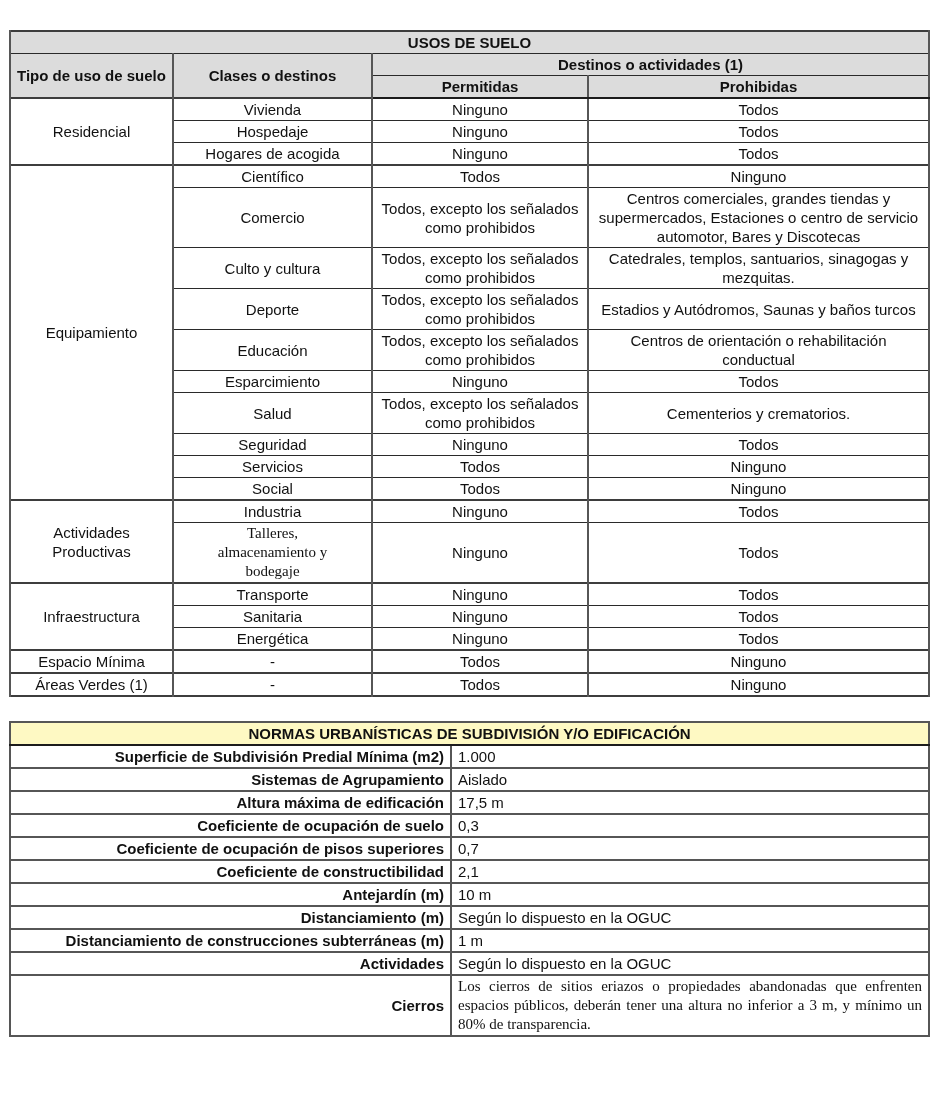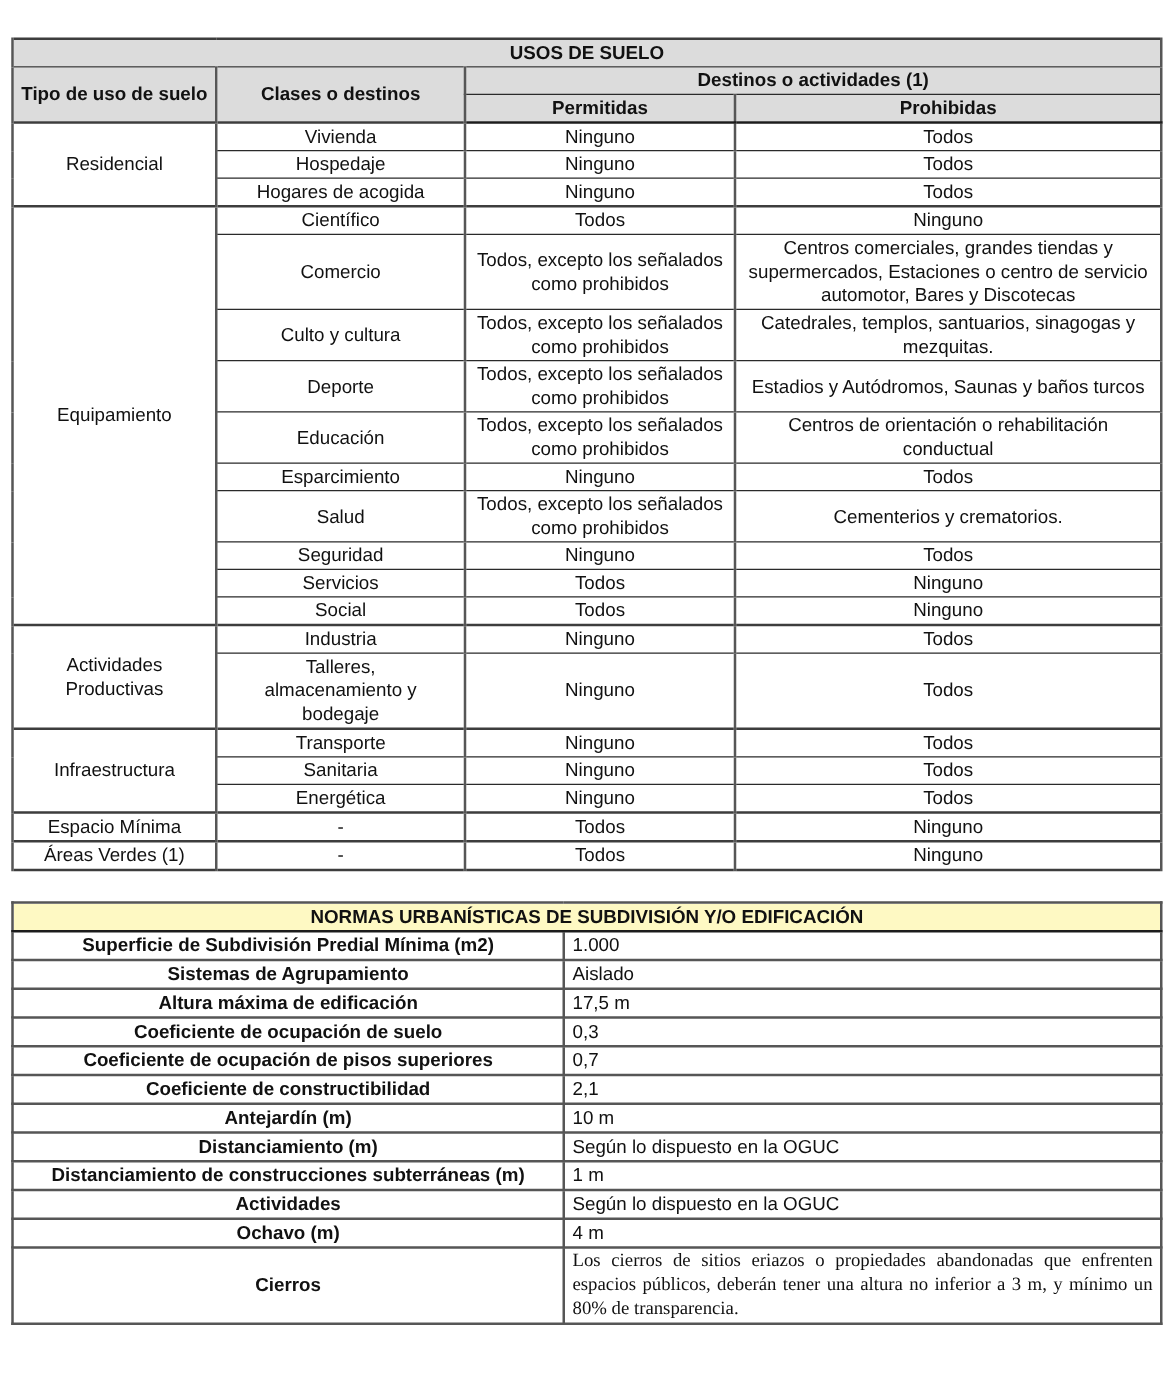--- a/index.html
+++ b/index.html
@@ -44,21 +44,21 @@
   .t1 td.group-label { background: #ffffff; }
   
   table.t2 { border: 2px solid #3d3d3d; margin-top: 24px; }
   .t2 th, .t2 td {
     border: 2px solid #565656;
     vertical-align: middle;
     padding: 1px 6px;
     overflow: hidden;
   }
   .t2 th.row-label {
-    text-align: center;
+    text-align: right;
     font-weight: bold;
   }
   .t2 th.t2-title {
     background: #fef9c3;
     text-align: center;
     font-weight: bold;
     border-bottom: 2px solid #1c1c1c;
   }
   .t2 td.value { text-align: left; }
   .t2 td.value-justify { text-align: justify; font-family: Liberation Serif, serif; }
@@ -160,21 +160,21 @@
         <td>Ninguno</td>
       </tr>
 
       <tr class="group-start">
         <td rowspan="2" class="group-label">Actividades Productivas</td>
         <td>Industria</td>
         <td>Ninguno</td>
         <td>Todos</td>
       </tr>
       <tr>
-        <td style="padding:1px 32px;">Talleres, almacenamiento y bodegaje</td>
+        <td style="padding:1px 32px;font-family:Liberation Serif, serif;">Talleres, almacenamiento y bodegaje</td>
         <td>Ninguno</td>
         <td>Todos</td>
       </tr>
 
       <tr class="group-start">
         <td rowspan="3" class="group-label">Infraestructura</td>
         <td>Transporte</td>
         <td>Ninguno</td>
         <td>Todos</td>
       </tr>
@@ -250,23 +250,19 @@
       </tr>
       <tr>
         <th class="row-label">Distanciamiento de construcciones subterráneas (m)</th>
         <td class="value">1 m</td>
       </tr>
       <tr>
         <th class="row-label">Actividades</th>
         <td class="value">Según lo dispuesto en la OGUC</td>
       </tr>
       <tr>
-        <th class="row-label">Ochavo (m)</th>
-        <td class="value">4 m</td>
-      </tr>
-      <tr>
         <th class="row-label">Cierros</th>
         <td class="value value-justify">Los cierros de sitios eriazos o propiedades abandonadas que enfrenten espacios públicos, deberán tener una altura no inferior a 3 m, y mínimo un 80% de transparencia.</td>
       </tr>
     </tbody>
   </table>
 
 </div>
 
 </body></html>

